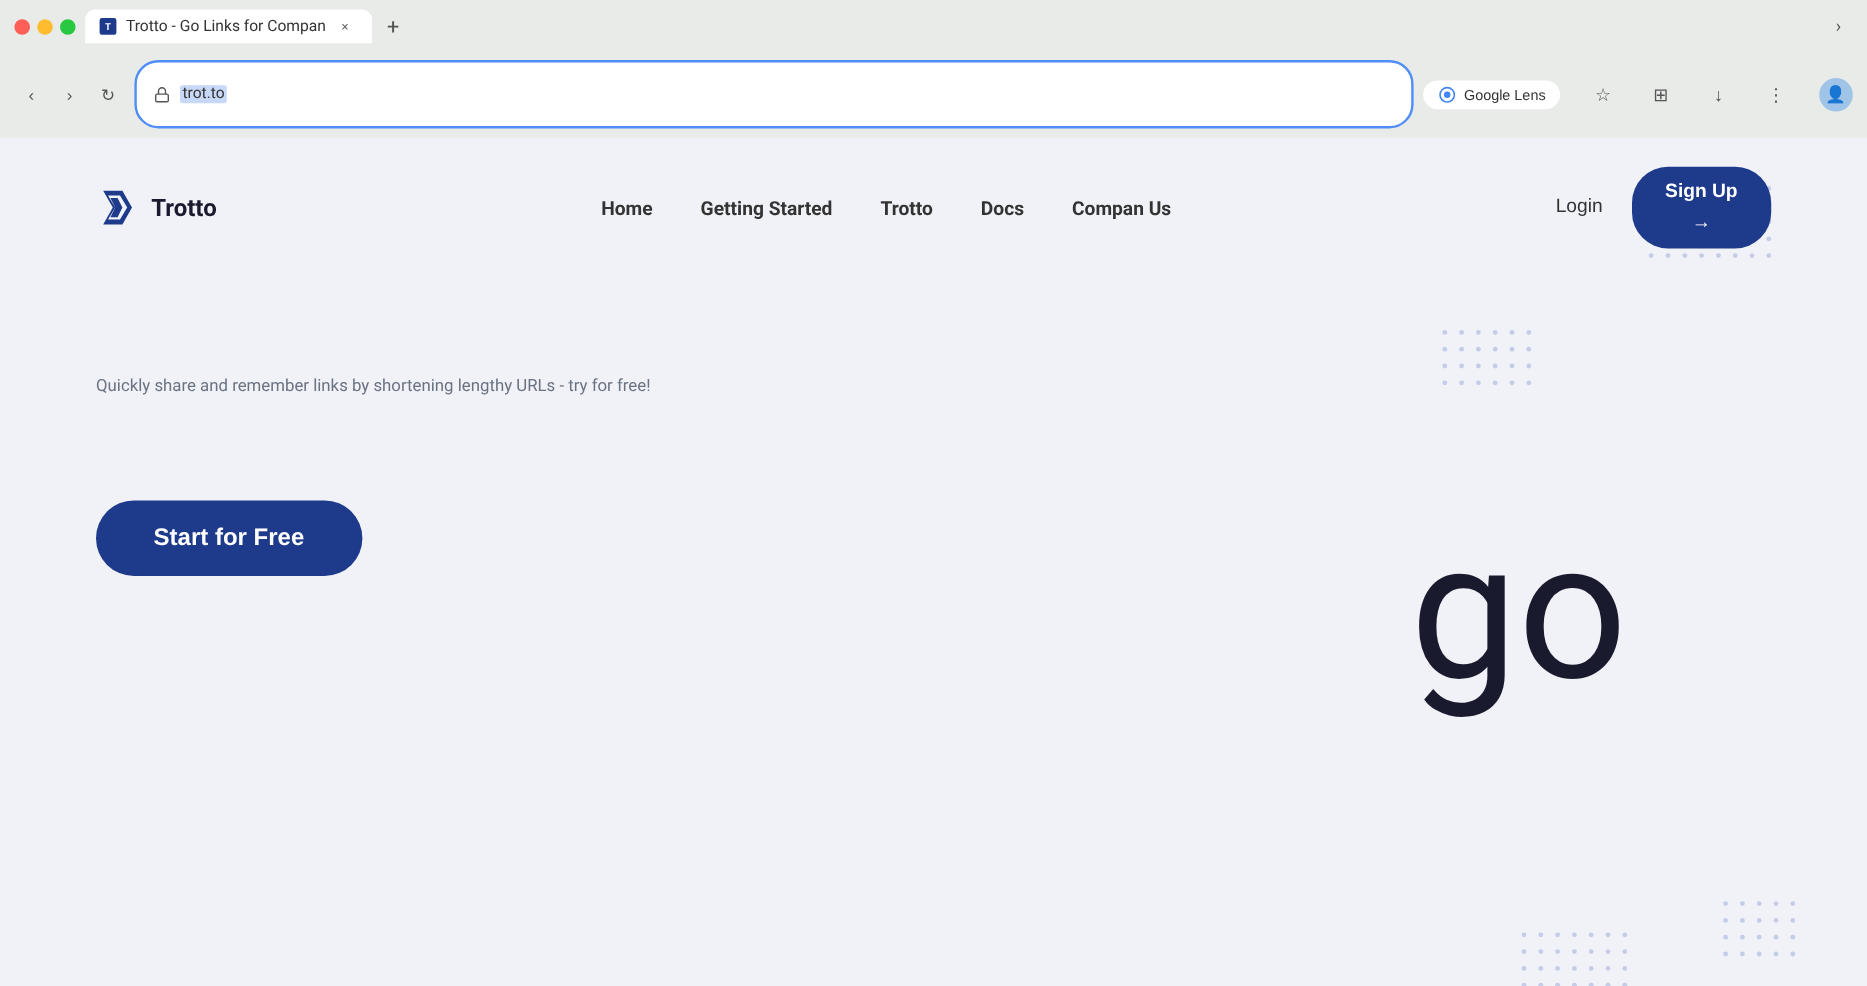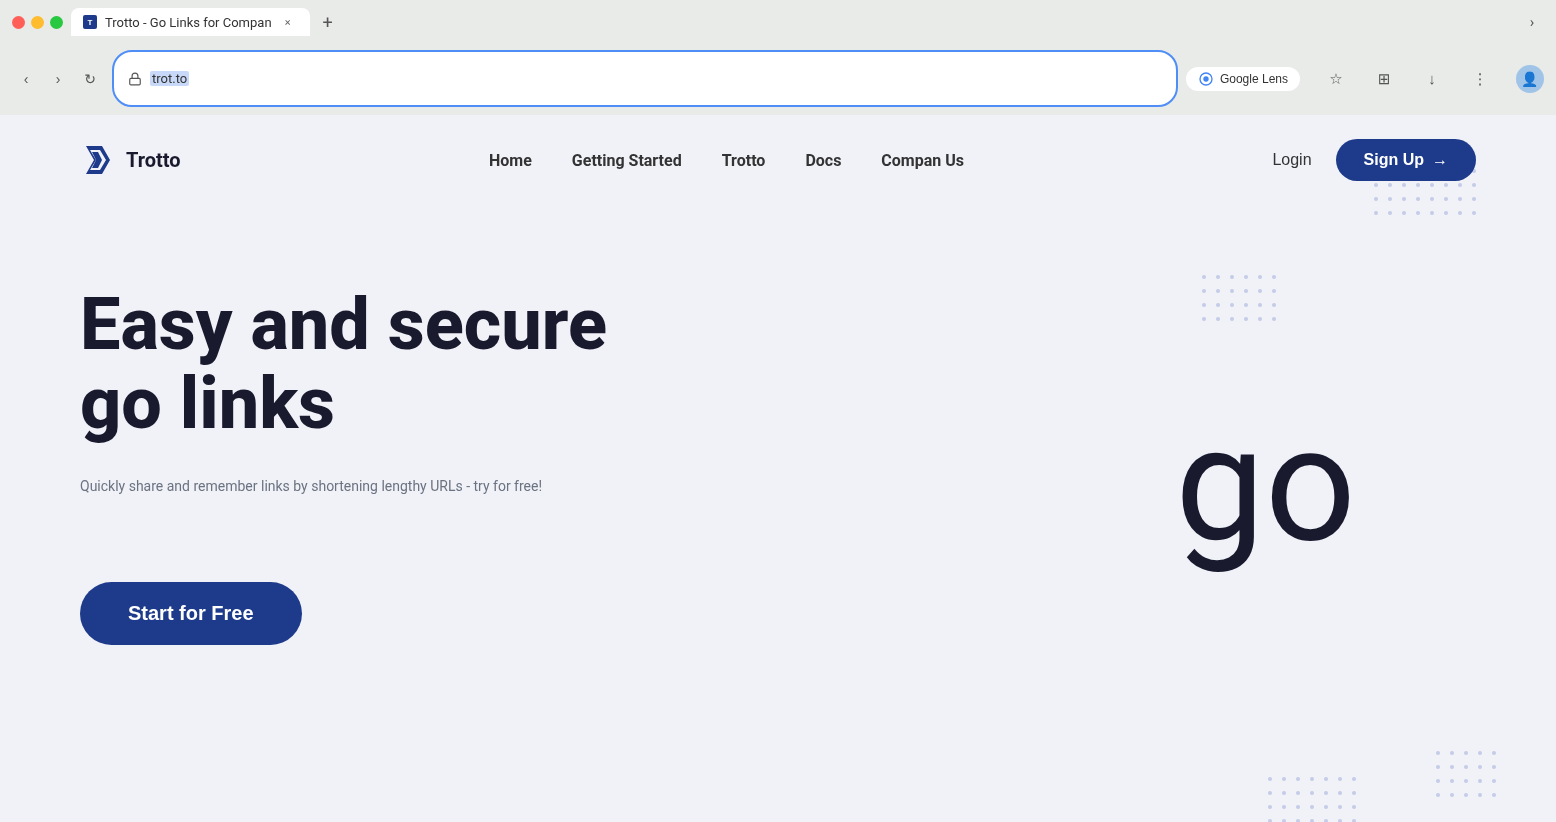--- a/index.html
+++ b/index.html
@@ -296,20 +296,21 @@
       color: white;
       border: none;
       border-radius: 30px;
       padding: 12px 28px;
       font-size: 16px;
       font-weight: 600;
       cursor: pointer;
       display: flex;
       align-items: center;
       gap: 8px;
+      flex-direction: column;
     }
 
     
     .hero {
       padding: 80px 80px 60px;
       position: relative;
     }
 
     .hero-text {
       max-width: 600px;
@@ -560,24 +561,20 @@
       <button class="login-btn">Login</button>
       <button class="signup-btn">
         <span>Sign Up</span>
         <span>→</span>
       </button>
     </div>
   </nav>
 
   <section class="hero">
     <div class="hero-text">
-      <h1 class="hero-heading">
-        <span>Easy and secure</span><br>
-        <span>go links</span>
-      </h1>
       <p class="hero-subtext">Quickly share and remember links by shortening lengthy URLs - try for free!</p>
       <button class="start-btn">Start for Free</button>
     </div>
 
     <div class="big-go">go</div>
   </section>
 
 </div>
 
 </body></html>

